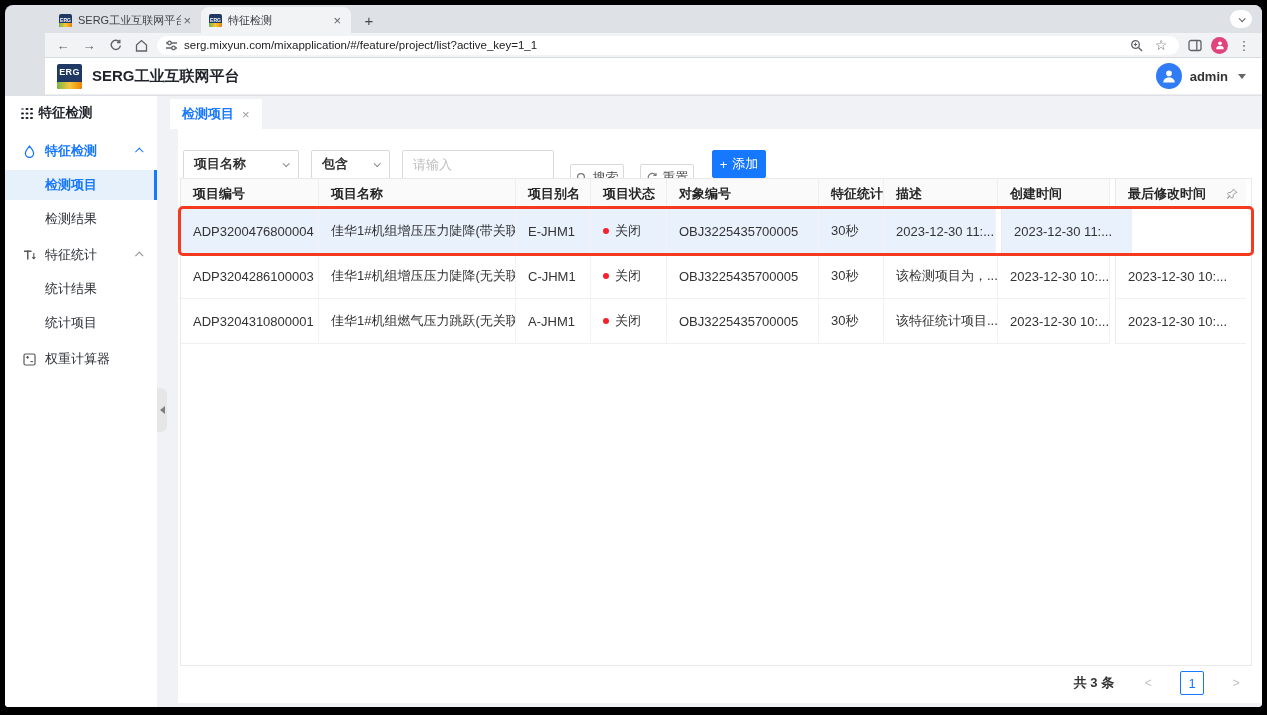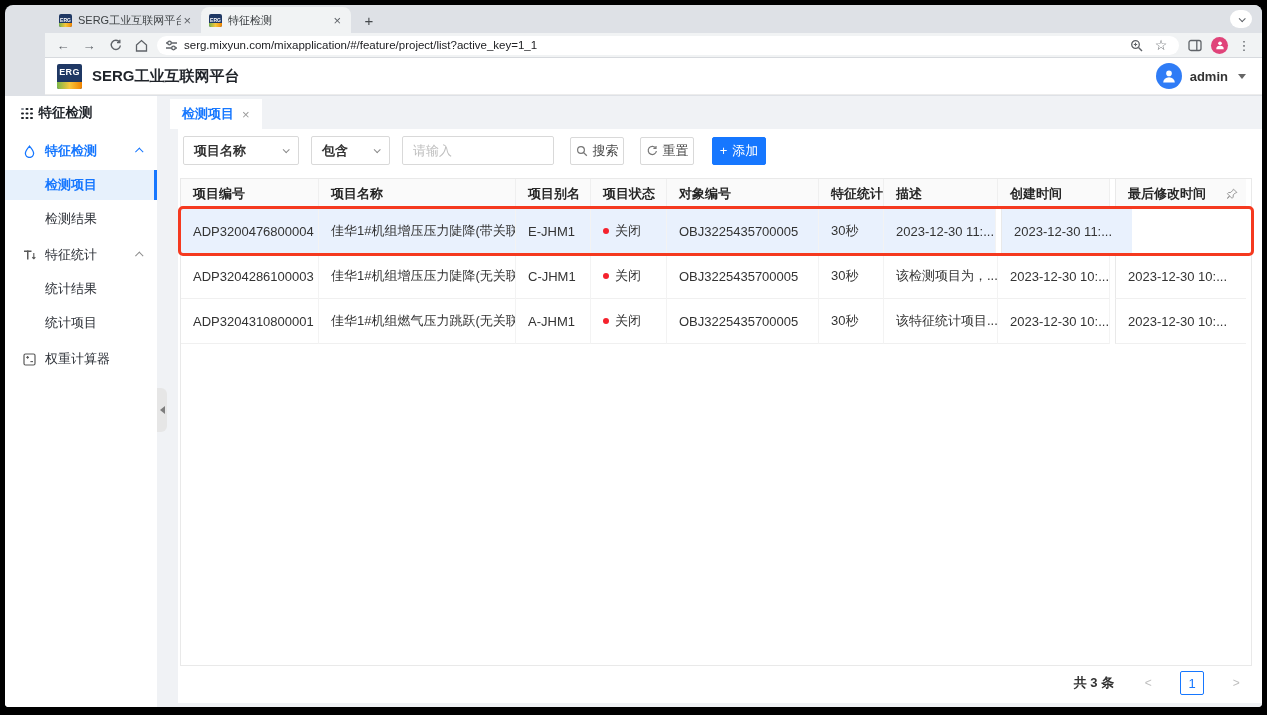--- a/index.html
+++ b/index.html
@@ -62,21 +62,21 @@
   .ctab-close { color:#9b9b9b; font-weight:400; font-size:13px; }
   .card { position:absolute; left:8px; top:33px; width:1179px; height:574px; background:#fff; }
 
   .filters { display:flex; align-items:center; gap:12px; padding:7px 0 0 5px; }
   .fselect { height:29px; border:1px solid #d9d9d9; border-radius:2px; display:flex; align-items:center; padding:0 10px; font-size:13px; font-weight:600; color:#333; justify-content:space-between; }
   .fs1 { width:116px; }
   .fs2 { width:79px; }
   .finput { width:152px; height:29px; border:1px solid #d9d9d9; border-radius:2px; font-size:13px; padding:0 10px; color:#333; font-family:inherit; }
   .finput::placeholder { color:#bfbfbf; }
   .btn { height:28px; border:1px solid #d9d9d9; border-radius:2px; background:#fff; display:flex; align-items:center; justify-content:center; gap:5px; font-size:13px; color:#444; width:54px; font-family:inherit; }
-  .btn.gap-l { margin-left:4px; }
+  .btn.gap-l { margin-left:4px;margin-top:28px; }
   .btn.primary { background:#1677ff; border-color:#1677ff; color:#fff; margin-left:6px; }
 
   .tablewrap { position:absolute; left:2px; top:49px; width:1072px; bottom:37px; border:1px solid #e9e9e9;text-align:center; }
   .thead, .trow { display:flex; }
   .hcell { height:30px; background:#fafafa; font-size:13px; font-weight:600; color:#262626; display:flex; align-items:center; padding-left:12px; border-bottom:1px solid #e9e9e9; border-right:1px solid #efefef; }
   .cell { height:45px; font-size:13px; color:#333; display:flex; align-items:center; padding-left:12px; border-bottom:1px solid #f0f0f0; border-right:1px solid #f3f3f3; white-space:nowrap; overflow:hidden; }
   .c0{width:138px}.c1{width:197px}.c2{width:75px}.c3{width:76px}.c4{width:152px}.c5{width:65px}.c6{width:114px}.c7{width:112px}
   .cgap { width:5px; }
   .c8 { width:131px; border-left:1px solid #e9e9e9; border-right:none; }
   .hcell.c8 { justify-content:space-between; padding-right:8px; }

